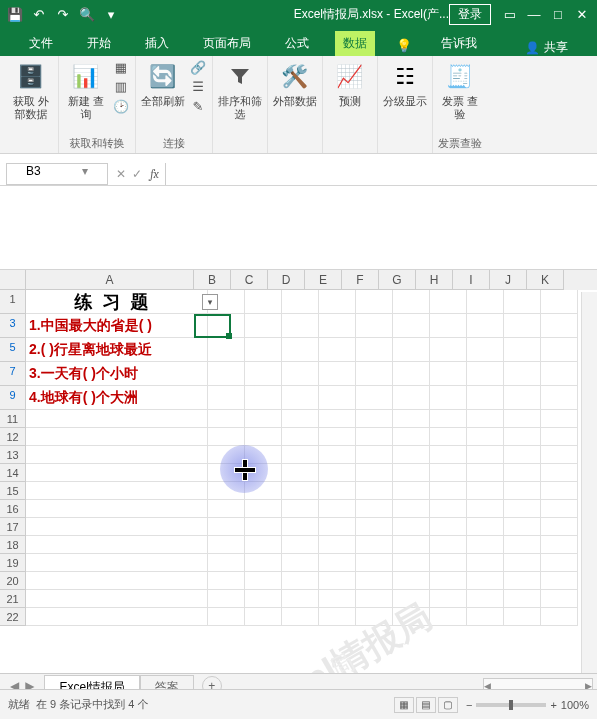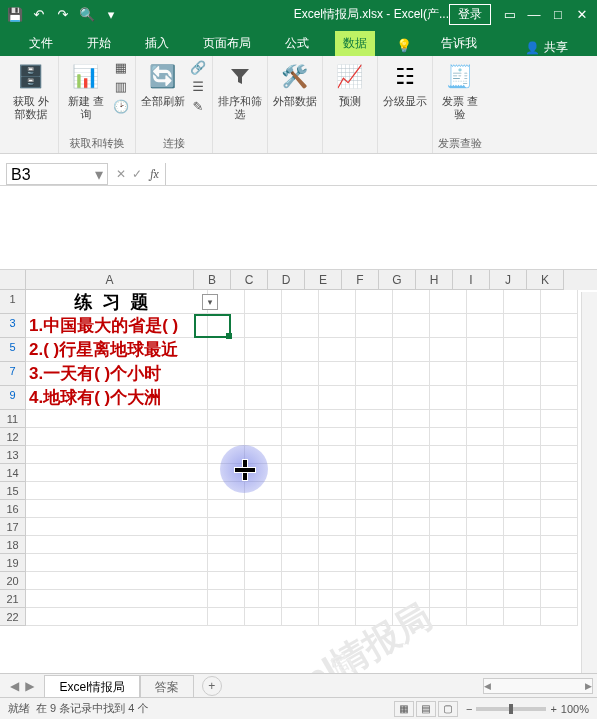--- a/index.html
+++ b/index.html
@@ -17,59 +17,59 @@
 .ribbon{height:98px;background:#f3f3f3;border-bottom:1px solid #d4d4d4;display:flex;padding:0 4px}
 .rgroup{display:flex;flex-direction:column;align-items:center;justify-content:space-between;padding:3px 4px 0;border-right:1px solid #e0e0e0}
 .rgroup-body{flex:1;display:flex;align-items:flex-start;gap:2px}
 .big-btn{display:flex;flex-direction:column;align-items:center;width:46px;padding-top:2px}
 .big-icon{width:32px;height:32px;display:flex;align-items:center;justify-content:center;font-size:22px}
 .big-lbl{font-size:11px;text-align:center;line-height:13px;color:#444;margin-top:2px}
 .rgroup-name{font-size:11px;color:#666;padding:2px 0;text-align:center;width:100%}
 .small-stack{display:flex;flex-direction:column;gap:2px;justify-content:center;height:56px}
 .small-btn{width:20px;height:18px;display:flex;align-items:center;justify-content:center;font-size:13px;color:#555}
 .namebox-row{height:24px;background:#fff;border-bottom:1px solid #d4d4d4;margin-top:8px;display:flex;align-items:center}
-.namebox{width:102px;height:22px;border:1px solid #ccc;margin-left:6px;padding:0 4px;display:flex;align-items:flex-end;justify-content:space-between;font-size:16px}
+.namebox{width:102px;height:22px;border:1px solid #ccc;margin-left:6px;padding:0 19px;display:flex;align-items:flex-start;justify-content:space-between;font-size:12px}
 .fx-btns{display:flex;gap:6px;margin:0 8px;color:#999}
 .fx-label{font-style:italic;font-family:Cambria,serif;color:#666;margin-right:6px}
 .formula-bar{flex:1;border-left:1px solid #ccc;height:22px;padding:0 6px}
 .split-area{height:84px;border-bottom:1px solid #d4d4d4;background:#fff}
 .sheet{position:relative;background:#fff}
 .colhdr{display:flex;height:20px;background:#f0f0f0}
 .corner{width:26px;border-right:1px solid #ccc;border-bottom:1px solid #ccc;background:#f0f0f0}
 .ch{border-right:1px solid #ccc;border-bottom:1px solid #ccc;text-align:center;font-size:12px;color:#555;line-height:20px;background:#f0f0f0}
 .ch.A{width:168px}.ch.o{width:37px}
 .body{display:flex}
 .rowhdrs{width:26px}
 .rh{height:18px;border-right:1px solid #ccc;border-bottom:1px solid #ccc;text-align:center;font-size:11px;color:#555;line-height:18px;background:#f0f0f0}
 .rh.tall{height:24px}
 .rh.blue{color:#0066cc}
 .grid{position:relative}
 .row{display:flex;height:18px}
 .row.tall{height:24px}
 .cell{border-right:1px solid #e0e0e0;border-bottom:1px solid #e0e0e0;font-size:12px;padding:0 3px;display:flex;align-items:center;overflow:hidden;white-space:nowrap}
 .cell.A{width:182px}.cell.o{width:37px}
 .hdr-cell{font-size:18px;font-weight:bold;letter-spacing:10px;justify-content:center;color:#000}
-.red{color:#c00000;font-weight:bold;font-size:17px}
+.red{color:#c00000;font-weight:bold;font-size:14px}
 .filter-icon{position:absolute;left:176px;top:4px;width:16px;height:16px;border:1px solid #999;background:#fff;display:flex;align-items:center;justify-content:center;font-size:9px;color:#555}
 .sel{position:absolute;border:2px solid #0f7a3f;pointer-events:none}
 .sel-handle{position:absolute;width:6px;height:6px;background:#0f7a3f;right:-3px;bottom:-3px}
 .watermark{position:absolute;left:240px;top:370px;font-size:36px;color:#e8e8e8;transform:rotate(-30deg);pointer-events:none;font-weight:bold}
 .watermark2{position:absolute;left:330px;top:650px;font-size:24px;color:#eee;transform:rotate(-30deg);pointer-events:none}
 .cursor-cross{position:absolute;left:220px;top:445px;width:48px;height:48px;border-radius:50%;background:radial-gradient(circle,rgba(120,130,230,.7),rgba(120,130,230,.2));display:flex;align-items:center;justify-content:center;pointer-events:none}
 .cross{width:20px;height:20px;position:relative}
 .cross:before,.cross:after{content:"";position:absolute;background:#000}
 .cross:before{left:8px;top:0;width:4px;height:20px;border:1px solid #fff}
 .cross:after{top:8px;left:0;height:4px;width:20px;border:1px solid #fff}
 .tabs{height:24px;border-top:1px solid #ccc;display:flex;align-items:center;background:#f3f3f3;position:absolute;bottom:22px;left:0;right:0}
 .tab-nav{display:flex;gap:6px;padding:0 10px;color:#888}
 .tab{padding:3px 14px;font-size:12px;border:1px solid #ccc;background:#fff;border-bottom:none;position:relative;top:1px}
 .tab.inactive{background:#f3f3f3;color:#666}
 .tab-add{width:20px;height:20px;border:1px solid #ccc;border-radius:50%;display:flex;align-items:center;justify-content:center;margin-left:8px;color:#666}
 .hscroll{margin-left:auto;width:110px;height:16px;border:1px solid #ccc;background:#f9f9f9;display:flex;justify-content:space-between;align-items:center;margin-right:4px;font-size:9px;color:#888}
-.status{height:22px;background:#f3f3f3;border-top:1px solid #ccc;display:flex;align-items:center;padding:0 8px;font-size:11px;color:#555;position:absolute;bottom:0;left:0;right:0}
+.status{height:30px;background:#f3f3f3;border-top:1px solid #ccc;display:flex;align-items:center;padding:0 8px;font-size:11px;color:#555;position:absolute;bottom:0;left:0;right:0}
 .status-right{margin-left:auto;display:flex;align-items:center;gap:8px}
 .view-btns{display:flex;gap:2px}
 .vb{width:20px;height:16px;border:1px solid #ccc;display:flex;align-items:center;justify-content:center;font-size:10px}
 .zoom{display:flex;align-items:center;gap:4px}
 .zoom-track{width:70px;height:4px;background:#ccc;position:relative}
 .zoom-thumb{position:absolute;left:33px;top:-3px;width:4px;height:10px;background:#666}
 .vscroll{position:absolute;right:0;top:292px;width:16px;bottom:46px;background:#f3f3f3;border-left:1px solid #ddd}
 svg{display:block}
 </style>
 </head>

